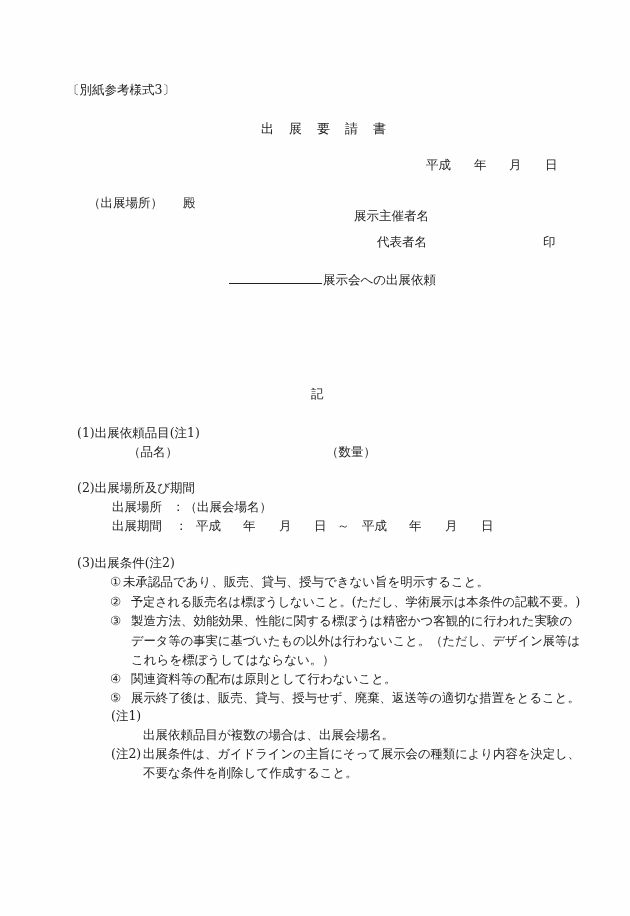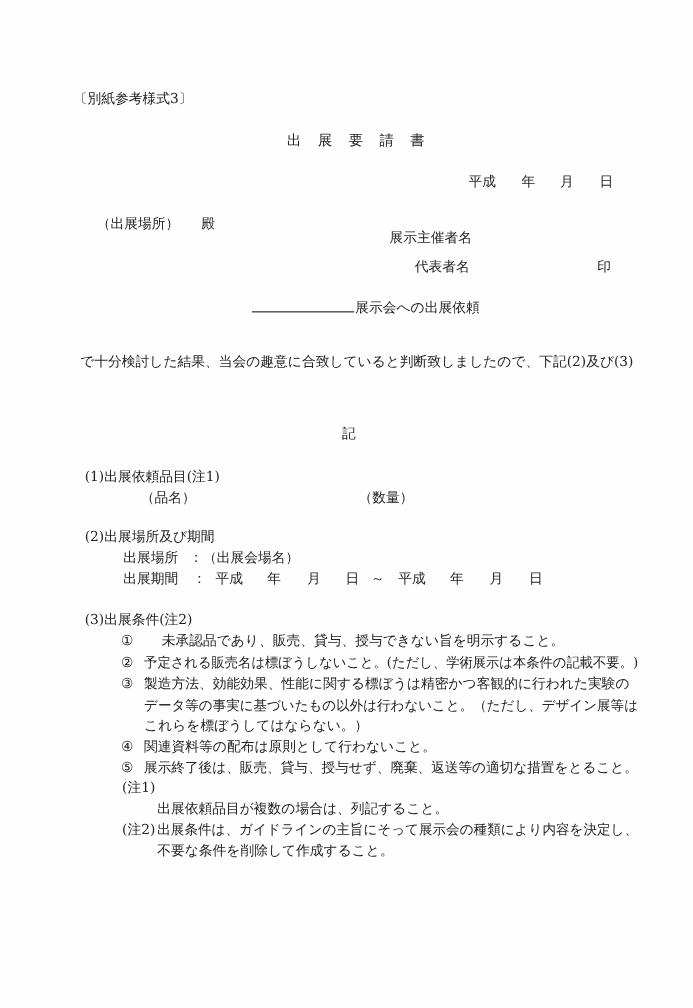--- a/index.html
+++ b/index.html
@@ -61,21 +61,20 @@
 
 <div class="abs" style="left:354px; top:210px;">展示主催者名</div>
 <div class="abs" style="left:377px; top:236px;">代表者名</div>
 <div class="abs" style="left:543px; top:236px;">印</div>
 
 <div class="abs" style="left:229px; top:272px;">
   <span class="underline-blank"></span><span>展示会への出展依頼</span>
 </div>
 
 <div class="para">
-  <div>で十分検討した結果、当会の趣意に合致していると判断致しましたので、下記(2)及び(3)</div>
 </div>
 
 <div class="abs" style="left:311px; top:388px;">記</div>
 
 <div class="abs" style="left:77px; top:427px;">(1)出展依頼品目(注1)</div>
 <div class="abs" style="left:128px; top:446px;">（品名）</div>
 <div class="abs" style="left:326px; top:446px;">（数量）</div>
 
 <div class="abs" style="left:77px; top:482px;">(2)出展場所及び期間</div>
 <div class="abs" style="left:112px; top:501px;">出展場所</div>
@@ -90,34 +89,34 @@
   <span class="abs" style="left:337px; top:520px;">～</span>
   <span class="abs" style="left:362px; top:520px;">平成</span>
   <span class="abs" style="left:409px; top:520px;">年</span>
   <span class="abs" style="left:445px; top:520px;">月</span>
   <span class="abs" style="left:481px; top:520px;">日</span>
 </div>
 
 <div class="abs" style="left:77px; top:557px;">(3)出展条件(注2)</div>
 
 <div class="abs" style="left:110px; top:576px;">①</div>
-<div class="abs" style="left:147px; top:576px;">未承認品であり、販売、貸与、授与できない旨を明示すること。</div>
+<div class="abs" style="left:123px; top:576px;">未承認品であり、販売、貸与、授与できない旨を明示すること。</div>
 
 <div class="abs" style="left:110px; top:596px;">②</div>
 <div class="abs" style="left: 131px; top: 596px; transform-origin: left top; transform: scaleX(0.967);">予定される販売名は標ぼうしないこと。(ただし、学術展示は本条件の記載不要。)</div>
 
 <div class="abs" style="left:110px; top:615px;">③</div>
 <div class="abs" style="left:131px; top:615px;">製造方法、効能効果、性能に関する標ぼうは精密かつ客観的に行われた実験の</div>
 <div class="abs" style="left: 131px; top: 635px; transform-origin: left top; transform: scaleX(0.983);">データ等の事実に基づいたもの以外は行わないこと。（ただし、デザイン展等は</div>
 <div class="abs" style="left:131px; top:654px;">これらを標ぼうしてはならない。）</div>
 
 <div class="abs" style="left:110px; top:673px;">④</div>
 <div class="abs" style="left:131px; top:673px;">関連資料等の配布は原則として行わないこと。</div>
 
 <div class="abs" style="left:110px; top:692px;">⑤</div>
 <div class="abs" style="left: 131px; top: 692px; transform-origin: left top; transform: scaleX(0.991);">展示終了後は、販売、貸与、授与せず、廃棄、返送等の適切な措置をとること。</div>
 
 <div class="abs" style="left:111px; top:710px;">(注1)</div>
-<div class="abs" style="left:143px; top:729px;">出展依頼品目が複数の場合は、列記すること。</div>
+<div class="abs" style="left:143px; top:729px;">出展依頼品目が複数の場合は、出展会場名。</div>
 
 <div class="abs" style="left:111px; top:748px;">(注2)</div>
 <div class="abs" style="left: 143px; top: 748px; transform-origin: left top; transform: scaleX(0.987);">出展条件は、ガイドラインの主旨にそって展示会の種類により内容を決定し、</div>
 <div class="abs" style="left:143px; top:767px;">不要な条件を削除して作成すること。</div>
 
 </body></html>

